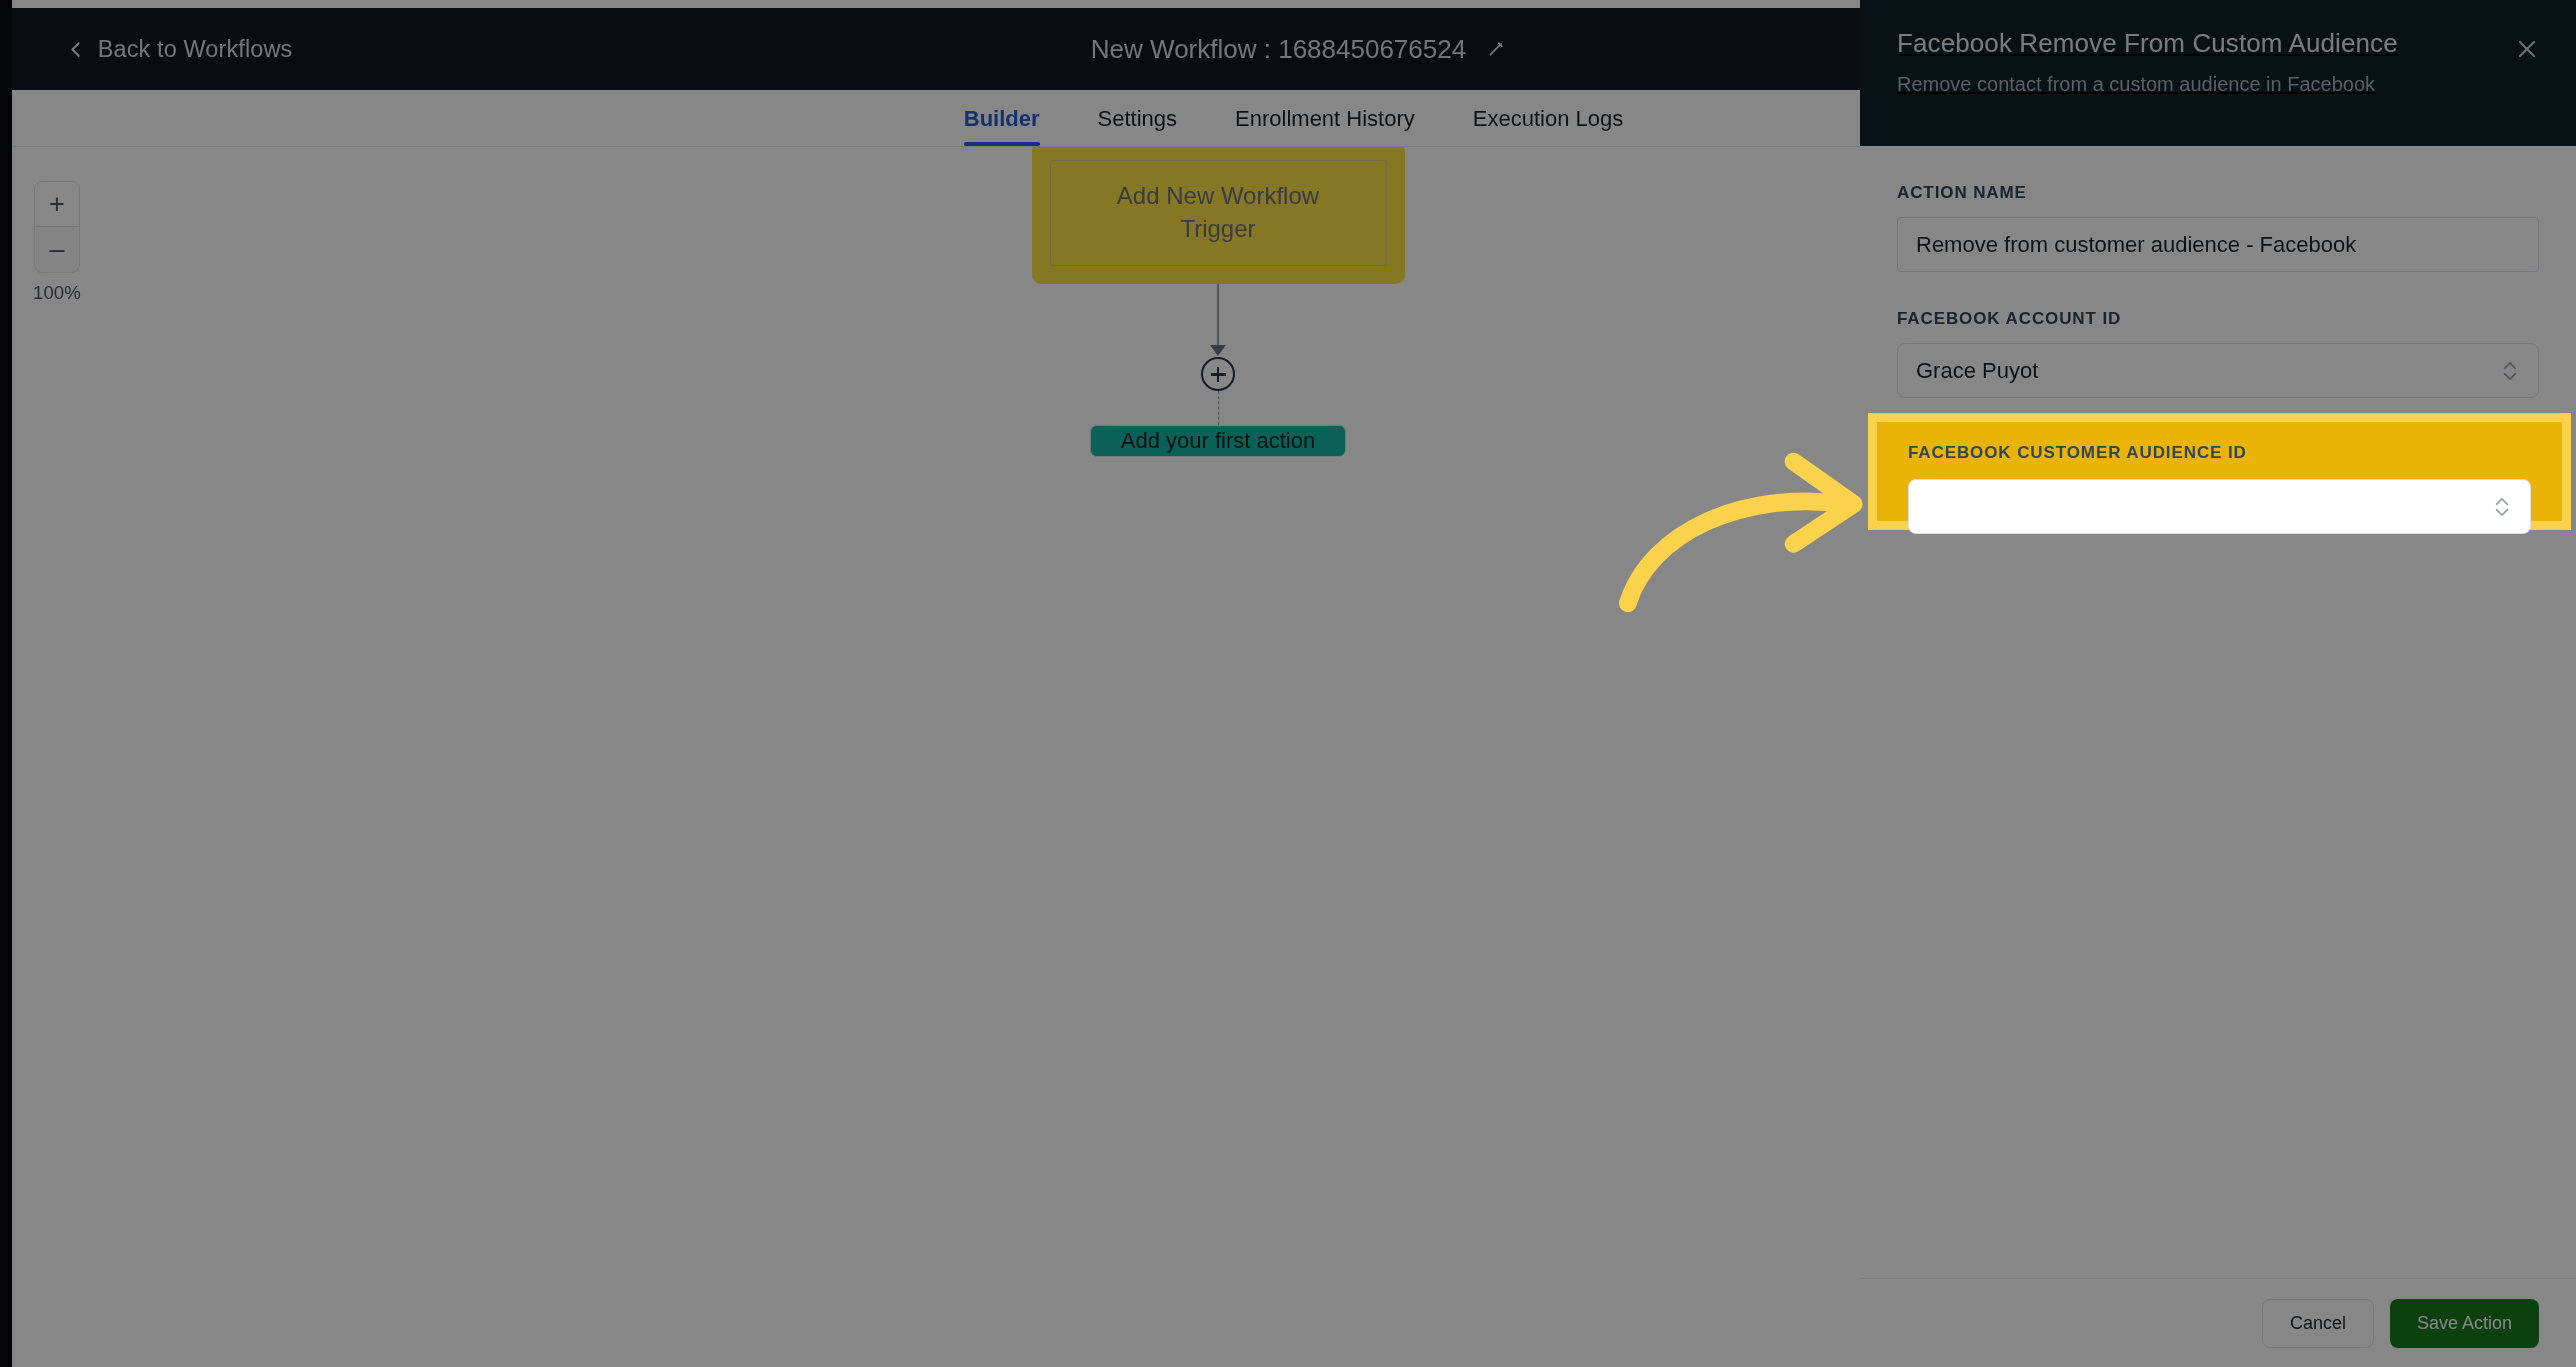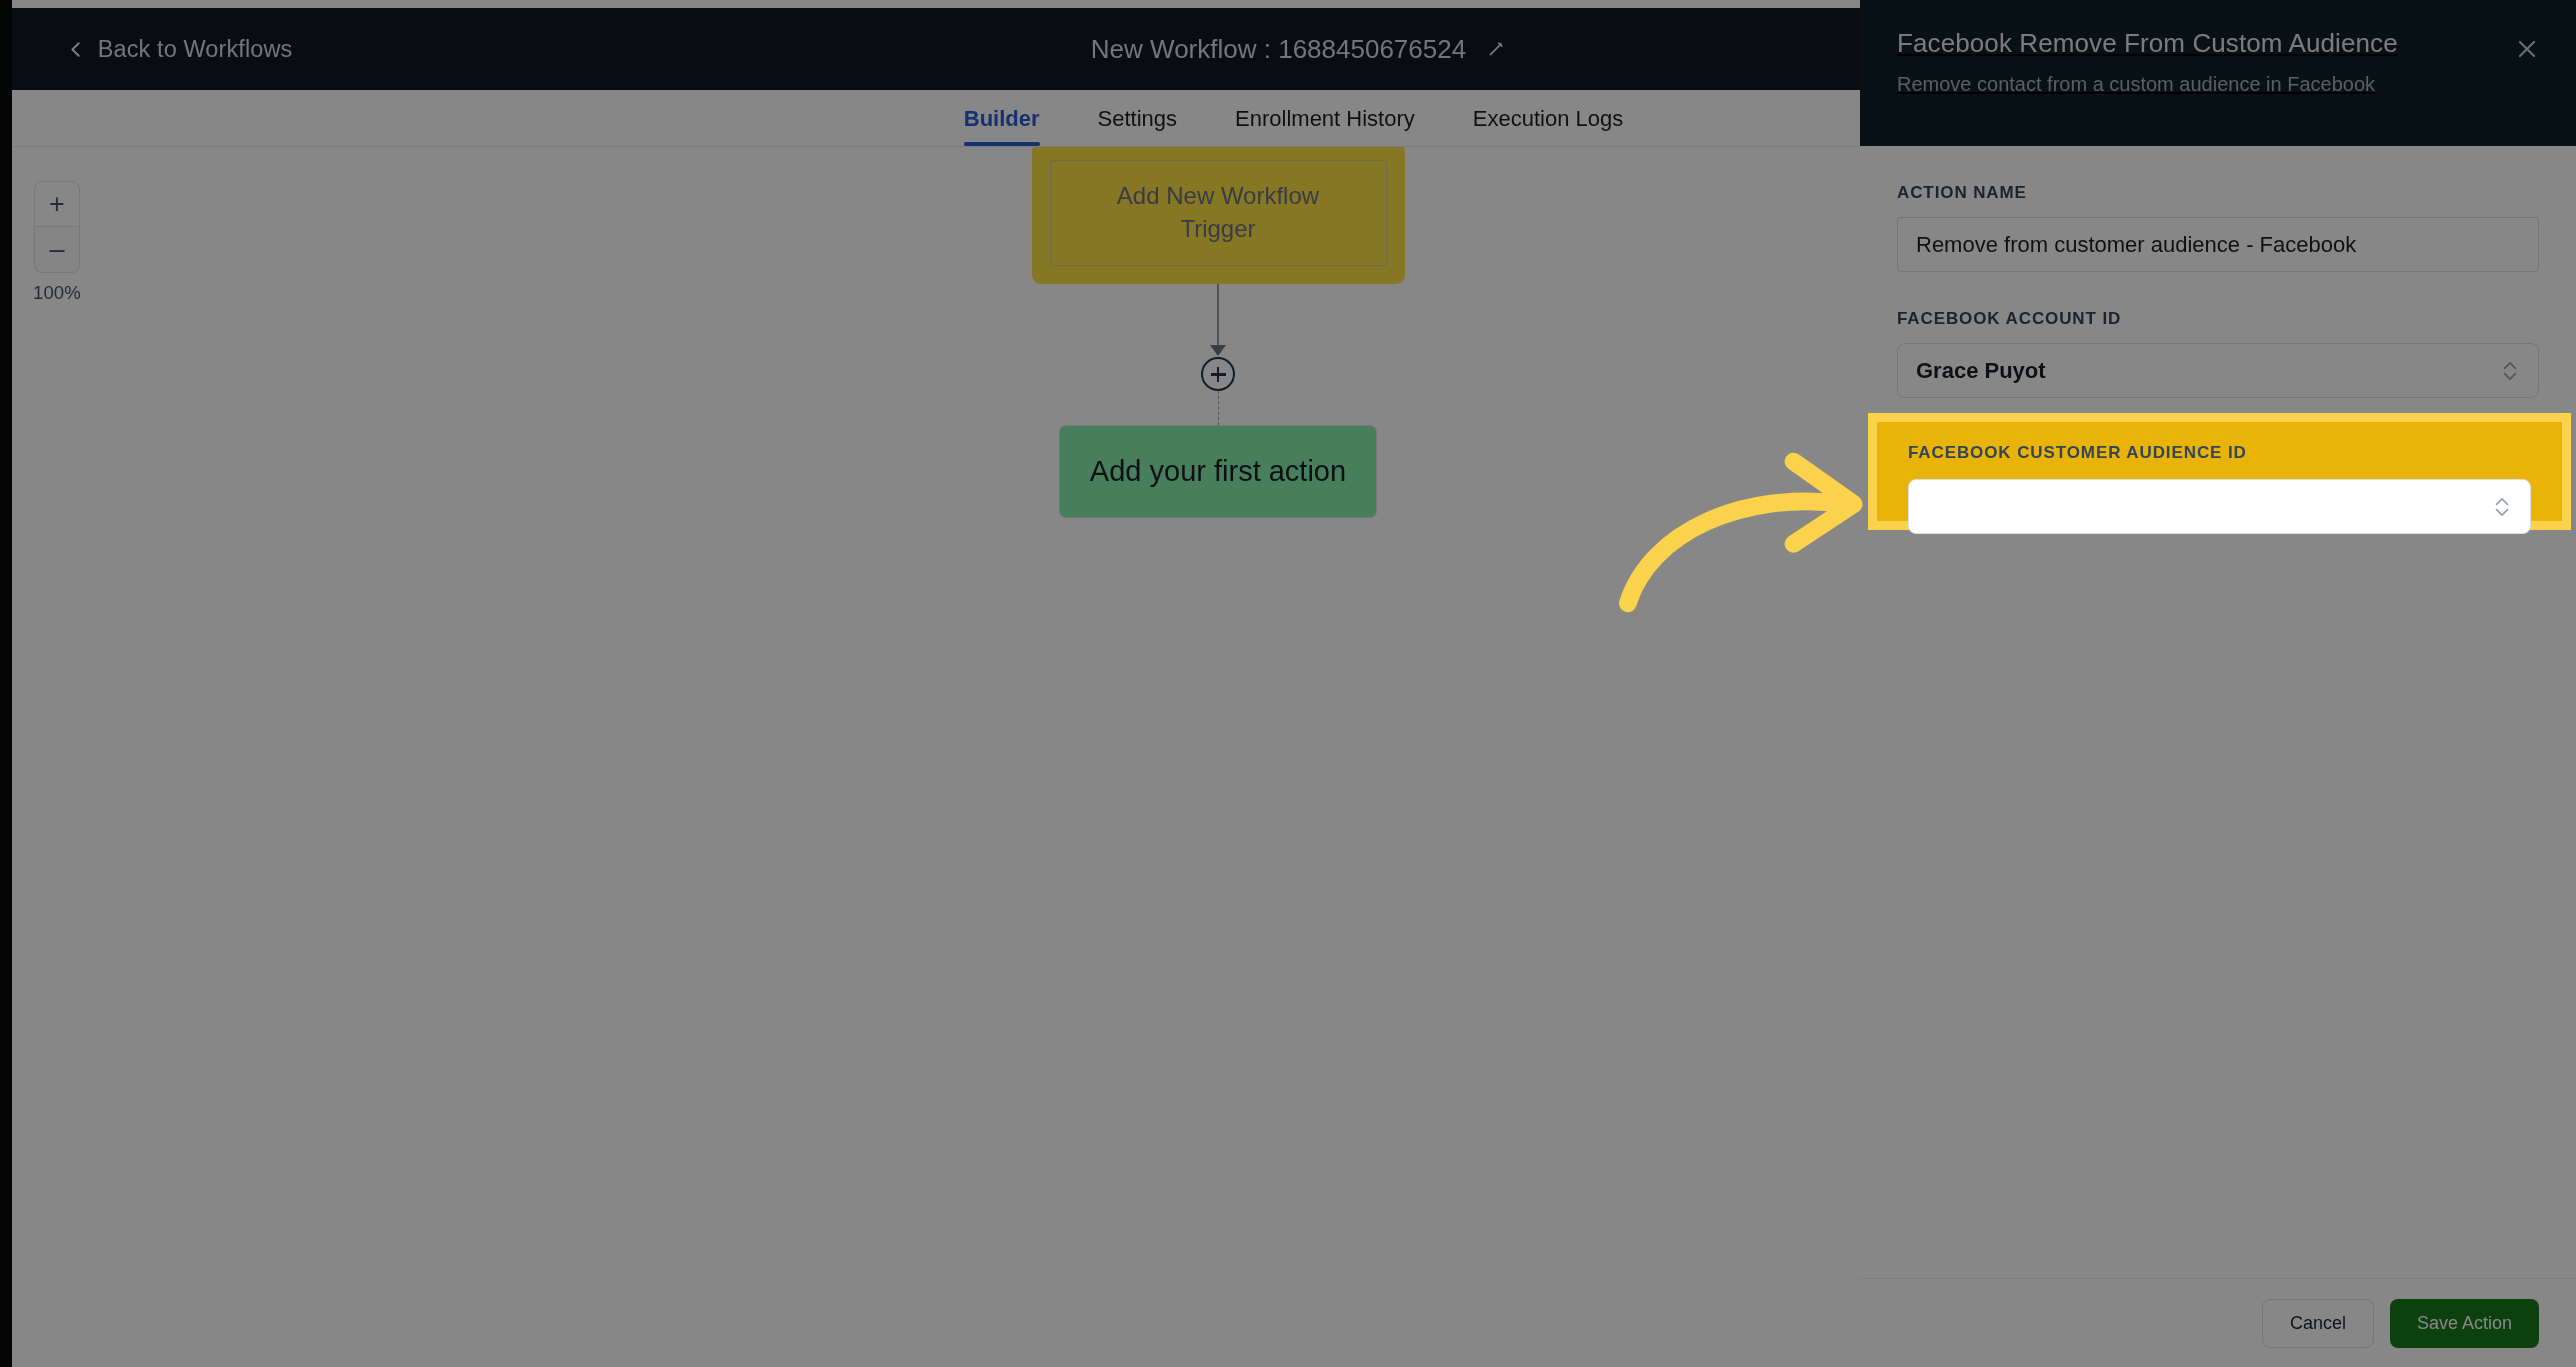--- a/index.html
+++ b/index.html
@@ -225,25 +225,25 @@
     background: #1f3a52;
   }
   .plus-node::before { width: 15px; height: 2.7px; }
   .plus-node::after  { width: 2.7px; height: 15px; }
   .edge-dashed {
     width: 0;
     height: 34px;
     border-left: 1.8px dashed #9aa1ab;
   }
   .first-action-box {
-    padding: 29px 30px;
+    padding: 2px 30px;
     border: 0.9px solid #dde0e5;
     border-radius: 7px;
-    background: #86efac;
-    font-size: 29px;
+    background: #14b8a6;
+    font-size: 22px;
     color: #1c2025;
     cursor: pointer;
     white-space: nowrap;
   }
 
   
   .bottom-strip {
     position: absolute;
     left: 11.5px; top: 1362px;
     width: 2564px; height: 6.2px;
@@ -317,21 +317,20 @@
     position: relative;
     width: 100%;
     height: 55px;
     border: 0.9px solid #dcdfe4;
     border-radius: 8px;
     background: #ffffff;
     display: flex;
     align-items: center;
     padding: 0 18px;
     cursor: pointer;
-    font-weight: bold;
   }
   .field-select .value {
     font-size: 22px;
     color: #1c2025;
   }
   .stepper-icon {
     position: absolute;
     right: 19.5px; top: 50%;
     transform: translateY(-50%);
     width: 18px; height: 27px;

